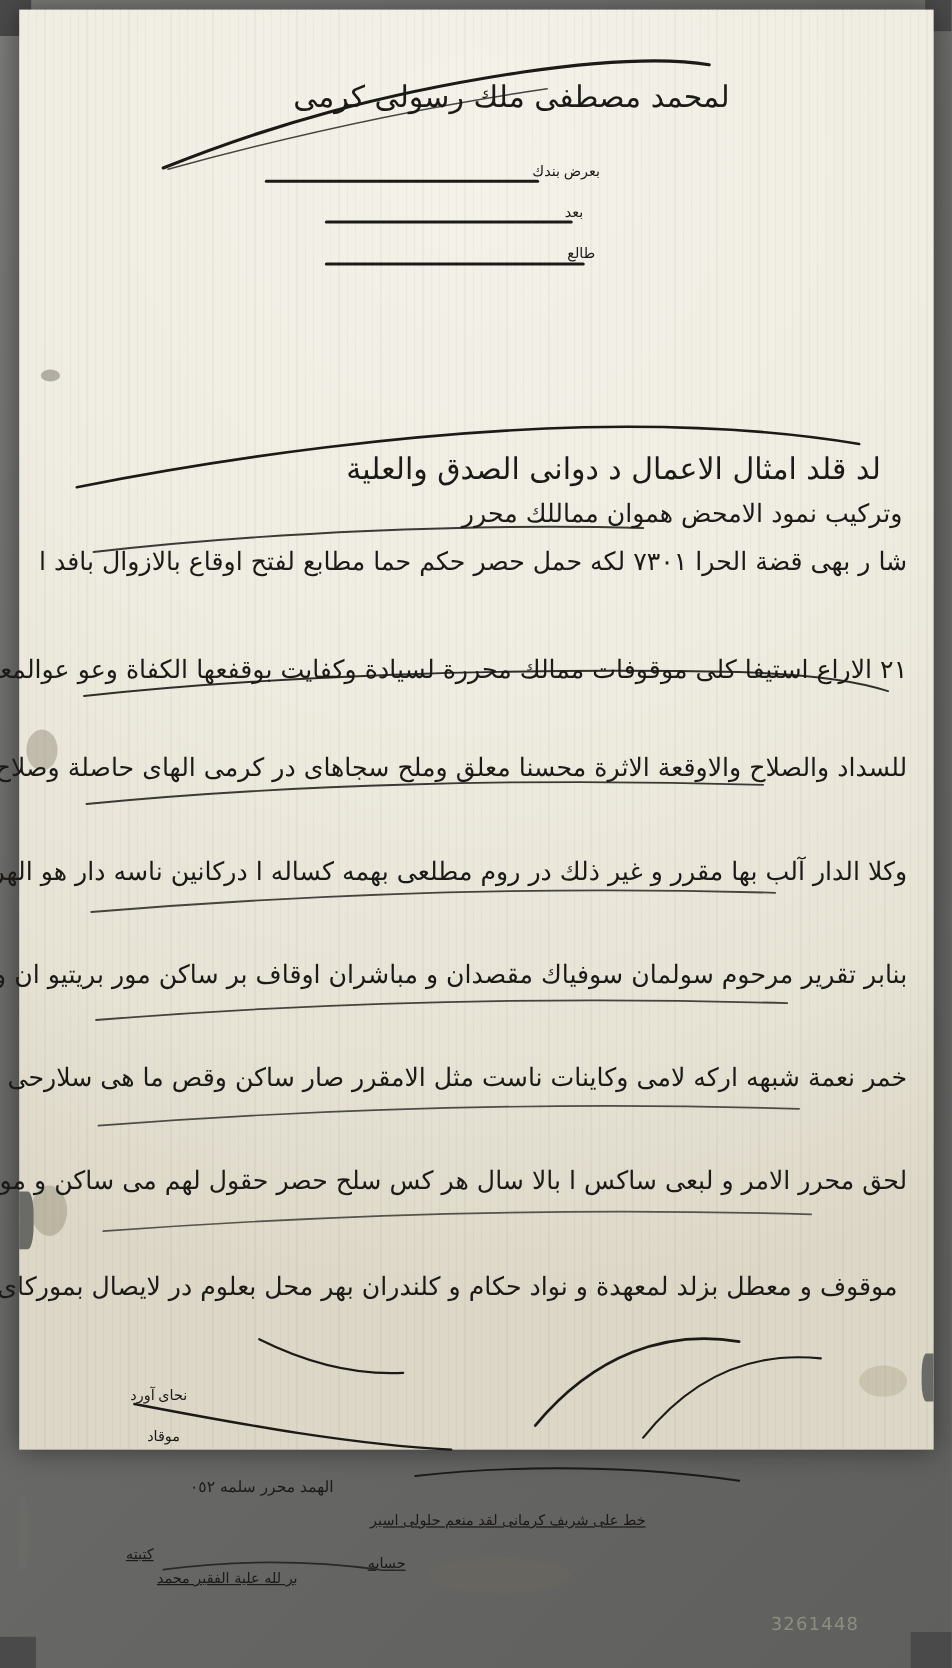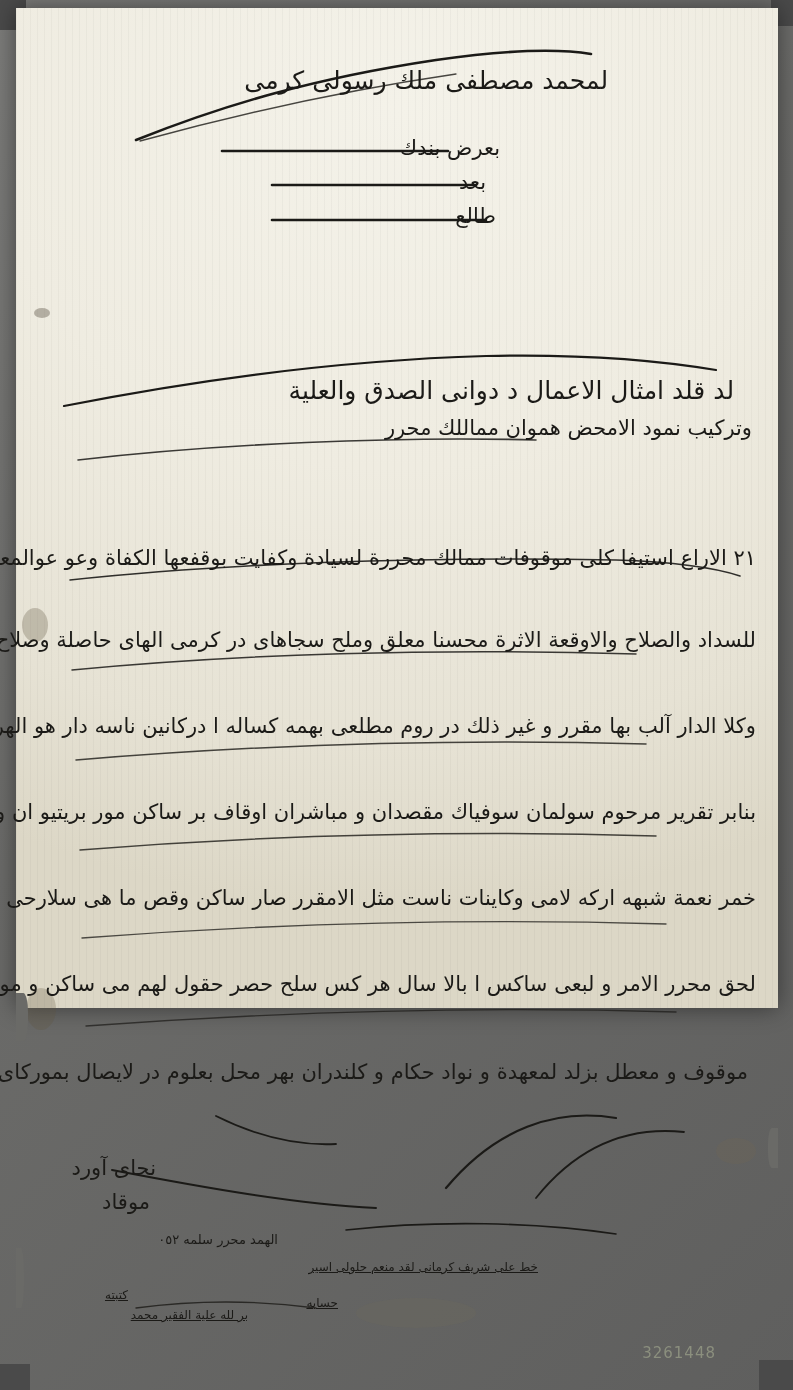--- a/index.html
+++ b/index.html
@@ -28,21 +28,21 @@
   .mount-tl { left: 0; top: 0; width: 26px; height: 30px; }
   .mount-bl { left: 0; bottom: 0; width: 30px; height: 26px; }
   .mount-br { right: 0; bottom: 0; width: 34px; height: 30px; }
   .mount-tr { right: 0; top: 0; width: 22px; height: 26px; }
 
   .folio {
     position: absolute;
     left: 16px;
     top: 8px;
     width: 762px;
-    height: 1000px;
+    height: 1200px;
     background:
       repeating-linear-gradient(90deg,
         rgba(0,0,0,0.030) 0px,
         rgba(0,0,0,0.030) 1px,
         rgba(0,0,0,0.0) 1px,
         rgba(0,0,0,0.0) 7px),
       radial-gradient(120% 80% at 50% 10%, #f4f2e9 0%, #efece1 45%, #e6e2d4 80%, #dcd7c6 100%);
     box-shadow: 0 0 22px rgba(0,0,0,0.45);
     text-align: right;
   }
@@ -78,22 +78,23 @@
   }
   .heading-line {
     font-size: 25px;
     letter-spacing: -1px;
   }
   .body-line {
     font-size: 21px;
     letter-spacing: -1.2px;
   }
   .small-line {
-    font-size: 21px;
+    font-size: 12px;
     letter-spacing: -1px;
+    font-family: Liberation Serif, serif;
   }
   .tiny-line {
     font-size: 13px;
     letter-spacing: -0.6px;
   }
   .seal-line {
     font-size: 12px;
     letter-spacing: -0.4px;
     text-decoration: underline;
   }
@@ -161,20 +162,21 @@
     </div>
 
     <div class="script heading-line" style="right:170px;top:58px;">لمحمد مصطفى ملك رسولى كرمى</div>
 
     <div class="script small-line" style="right:278px;top:128px;">بعرض بندك</div>
     <div class="script small-line" style="right:292px;top:162px;">بعد</div>
     <div class="script small-line" style="right:282px;top:196px;">طالع</div>
 
     <div class="script body-line" style="right:44px;top:368px;font-size:25px;">لد قلد امثال الاعمال د دوانى الصدق والعلية</div>
     <div class="script body-line" style="right:26px;top:408px;">وتركيب نمود الامحض هموان مماللك محرر</div>
+    <div class="script body-line" style="right:22px;top:448px;">شا ر بهى قضة الحرا ١٠٣٧ لكه حمل حصر حكم حما مطابع لفتح اوقاع بالازوال بافد ا</div>
     <div class="script body-line" style="right:22px;top:538px;">١٢ الاراع استيفا كلى موقوفات ممالك محررة لسيادة وكفايت بوقفعها الكفاة وعو عوالمعالى نظاما</div>
     <div class="script body-line" style="right:22px;top:620px;">للسداد والصلاح والاوقعة الاثرة محسنا معلق وملح سجاهاى در كرمى الهاى حاصلة وصلاح تقاضى الخزانة</div>
     <div class="script body-line" style="right:22px;top:706px;">وكلا الدار آلب بها مقرر و غير ذلك در روم مطلعى بهمه كساله ا دركانين ناسه دار هو الهرى موا لقو استمرار</div>
     <div class="script body-line" style="right:22px;top:792px;">بنابر تقرير مرحوم سولمان سوفياك مقصدان و مباشران اوقاف بر ساكن مور بريتيو ان و در كل ناشعرهم شا بل</div>
     <div class="script body-line" style="right:22px;top:878px;">خمر نعمة شبهه اركه لامى وكاينات ناست مثل الامقرر صار ساكن وقص ما هى سلارحى از فصل دروى ن</div>
     <div class="script body-line" style="right:22px;top:964px;">لحق محرر الامر و لبعى ساكس ا بالا سال هر كس سلح حصر حقول لهم مى ساكن و موال و حطان محقق</div>
     <div class="script body-line" style="right:30px;top:1052px;">موقوف و معطل بزلد لمعهدة و نواد حكام و كلندران بهر محل بعلوم در لايصال بموركاى تمام</div>
 
     <div class="script small-line" style="right:622px;top:1148px;">نحاى آورد</div>
     <div class="script small-line" style="right:628px;top:1182px;">موقاد</div>

